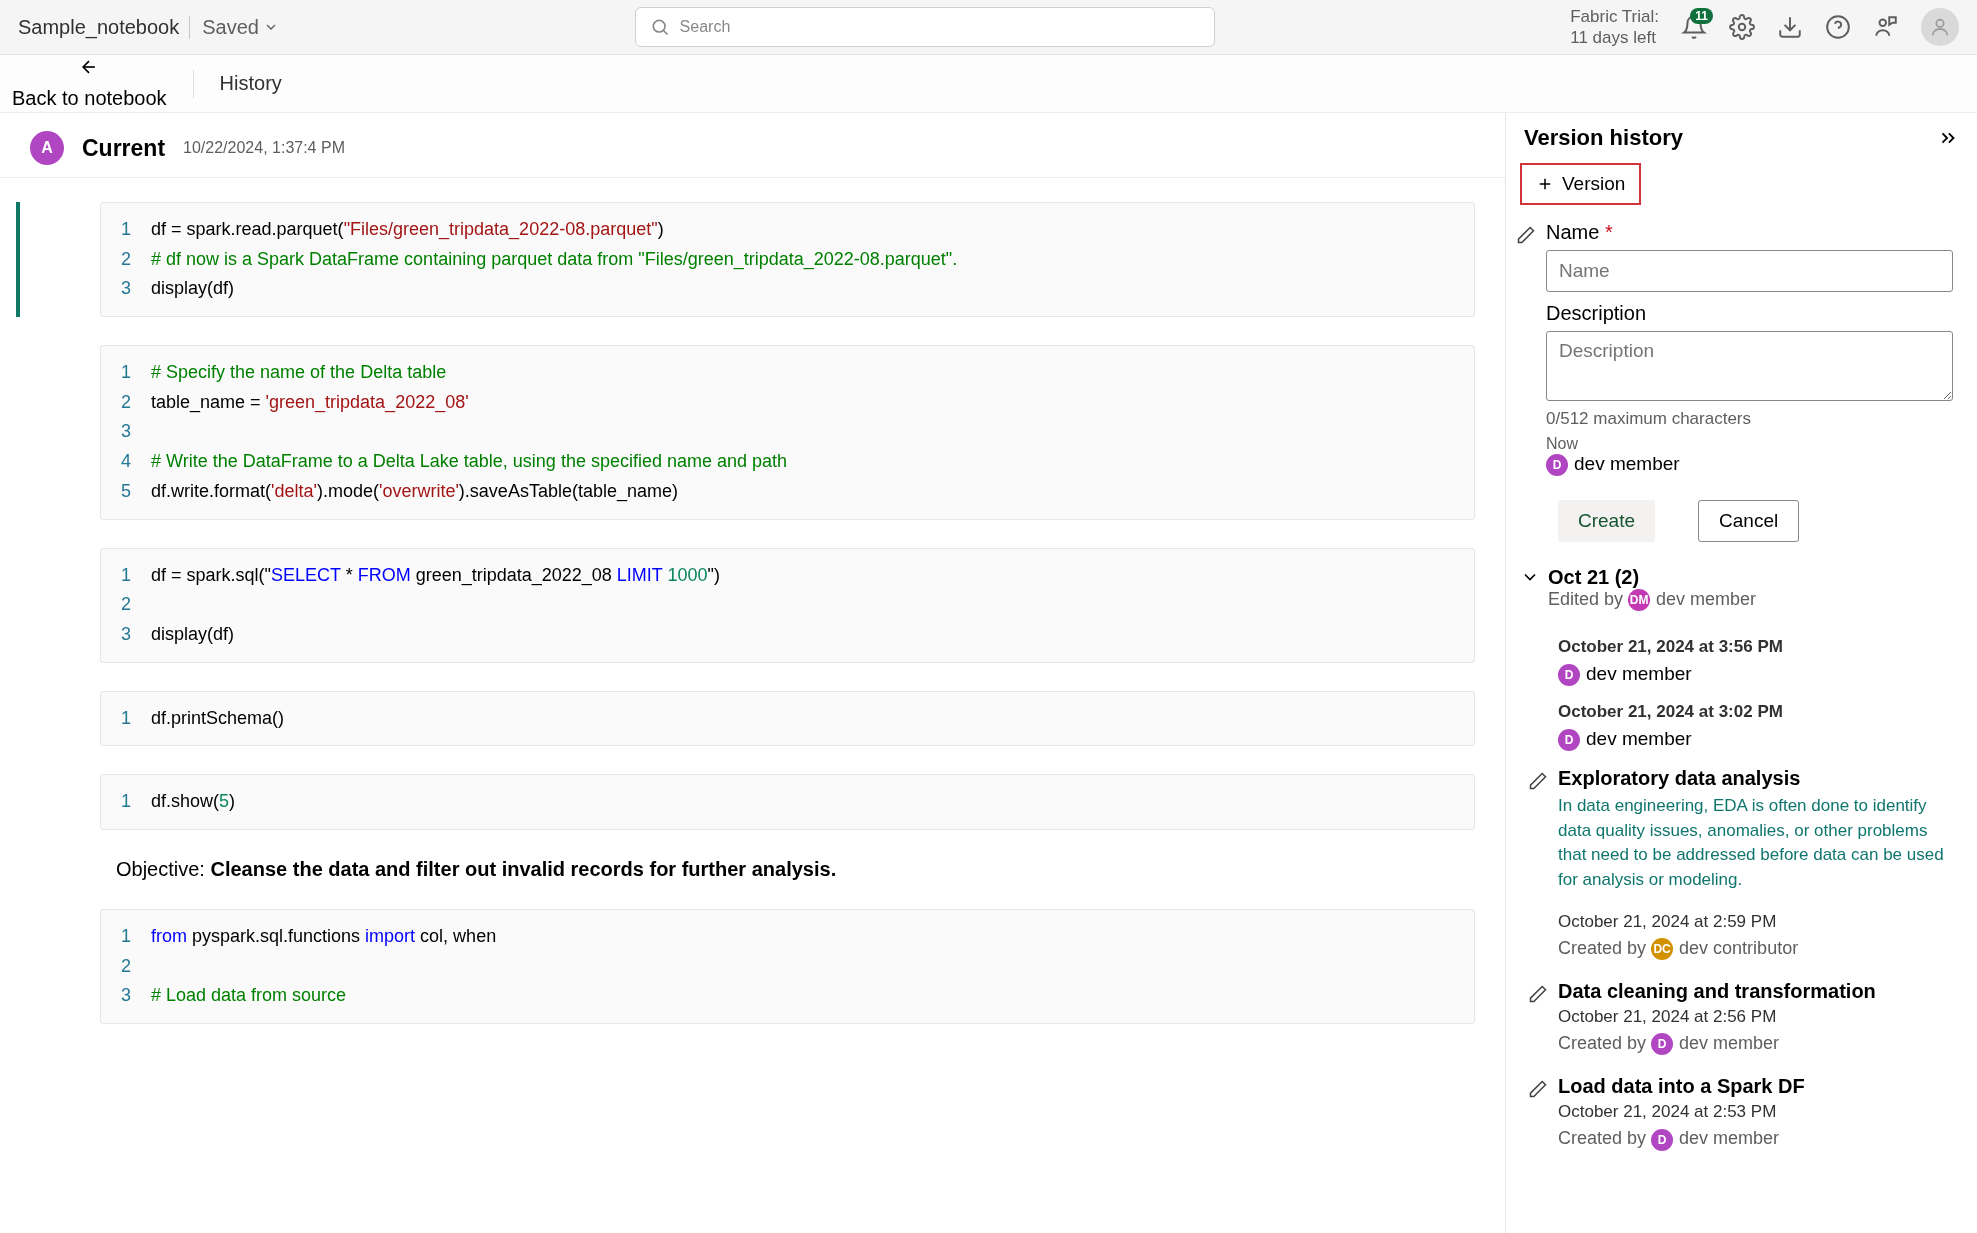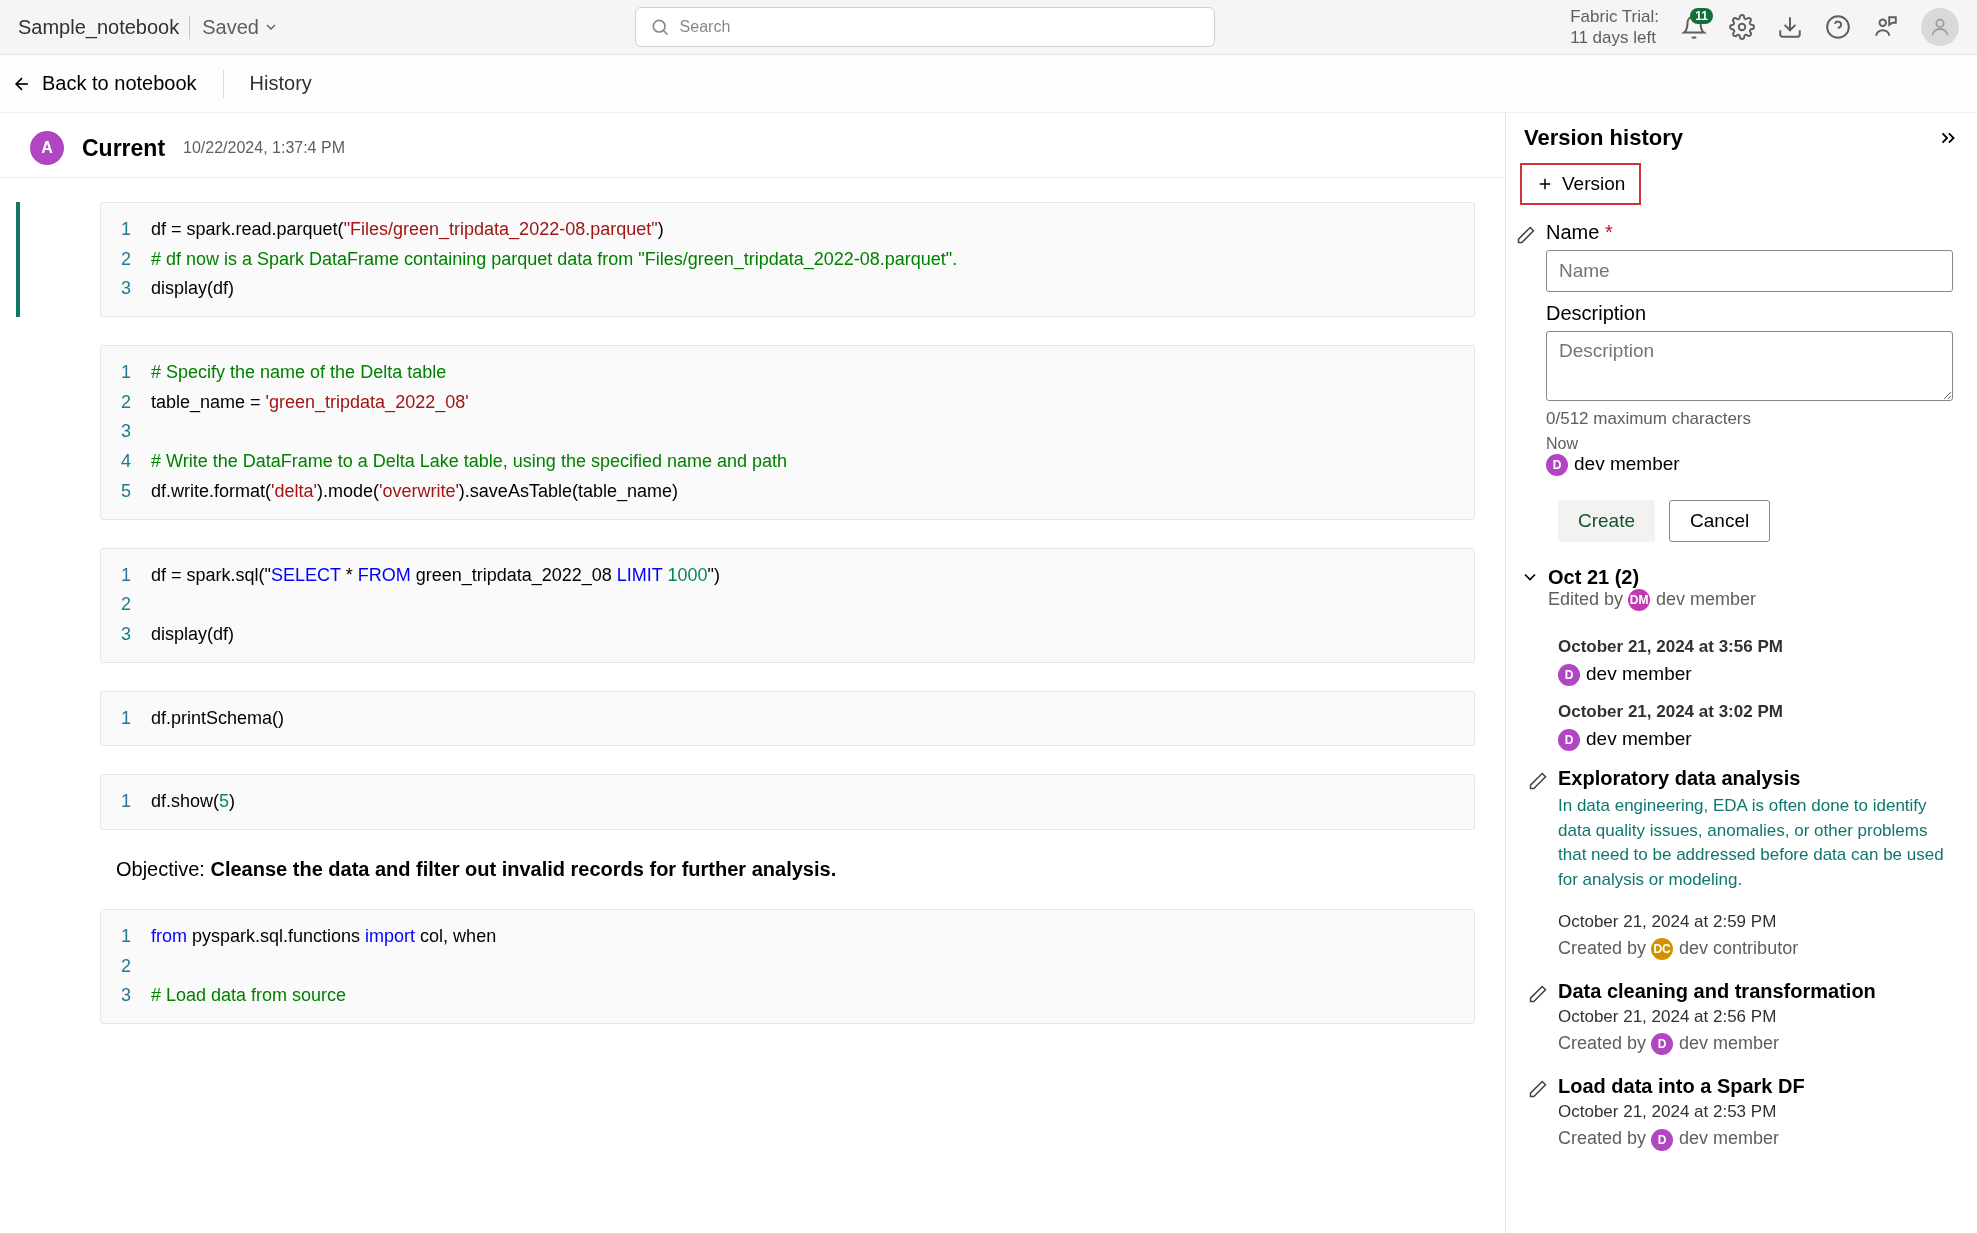--- a/index.html
+++ b/index.html
@@ -15,21 +15,21 @@
 .search svg { width: 20px; height: 20px; }
 .topright { display: flex; align-items: center; gap: 22px; }
 .trial-text { font-size: 17px; color: #605e5c; line-height: 1.25; text-align: left; }
 .topicon { width: 26px; height: 26px; color: #605e5c; cursor: pointer; display:flex;align-items:center;justify-content:center; position:relative;}
 .badge { position:absolute; top:-6px; right:-6px; background:#0f703b; color:#fff; font-size:12px; padding:1px 5px; border-radius:10px; font-weight:600;}
 .avatar-top { width: 38px; height: 38px; border-radius: 50%; background:#d9d9d9; display:flex;align-items:center;justify-content:center; }
 .avatar-top svg{width:22px;height:22px;color:#999;}
 
 
 .navbar { height: 58px; background:#fdfdfd; border-bottom:1px solid #eee; display:flex; align-items:center; padding:0 12px; gap:26px; }
-.back { display:flex; align-items:center; gap:10px; font-size:20px; cursor:pointer; }
+.back { display:flex; align-items:center; gap:10px; font-size:20px; cursor:pointer;flex-direction:column; }
 .back svg{width:20px;height:20px;}
 .divider-v{ width:1px; height:28px; background:#ddd;}
 .crumb { font-size:20px; color:#323130; }
 
 
 .main { flex:1; display:flex; min-height:0; }
 .content { flex:1; display:flex; flex-direction:column; min-width:0; }
 .content-head { display:flex; align-items:center; gap:18px; padding: 18px 30px 12px 30px; border-bottom:1px solid #eee;}
 .av-purple{ width:34px;height:34px;border-radius:50%;background:#b146c2; color:#fff; font-size:16px; display:flex;align-items:center;justify-content:center; font-weight:600;}
 .current{font-size:23px; font-weight:600;}
@@ -67,21 +67,21 @@
 .hint{ font-size:17px; color:#605e5c; margin-top:4px;}
 .now{ font-size:16px; color:#605e5c; margin-top:6px;}
 .badge-sm{display:inline-flex; width:22px;height:22px;border-radius:50%; color:#fff; font-size:12px; font-weight:700; align-items:center; justify-content:center; margin-right:6px; vertical-align:middle;}
 .badge-d{background:#b146c2;}
 .badge-dm{background:#c239b3;}
 .badge-dc{background:#d29200;}
 .member{ font-size:19px; }
 .btn-row{ display:flex; gap:14px; padding:10px 0 14px 42px;}
 .btn{ padding:9px 20px; font-size:19px; border-radius:3px; cursor:pointer;}
 .btn-create{ background:#f3f2f1; color:#14532d; border:none;}
-.btn-cancel{ background:#fff; border:1px solid #8a8886; }
+.btn-cancel{ background:#fff; border:1px solid #8a8886;margin-left:29px; }
 .section{ padding:10px 22px 16px 4px; }
 .sec-head{display:flex; align-items:center; gap:8px;}
 .chev{width:20px;height:20px;transform:rotate(0deg);}
 .sec-title{font-size:20px; font-weight:600;}
 .sec-sub{font-size:18px; color:#605e5c; margin-left:28px;}
 .ver-item{ padding:10px 22px 6px 42px; cursor:pointer;}
 .ver-time{font-size:17px; font-weight:600; color:#323130; margin-bottom:6px;}
 .ver-desc{font-size:17px; color:#0f766e; line-height:1.45; margin-bottom:19px;}
 .ver-meta{font-size:18px; color:#605e5c;}
 .ver-title{font-size:20px; font-weight:600; margin-bottom:4px;}

